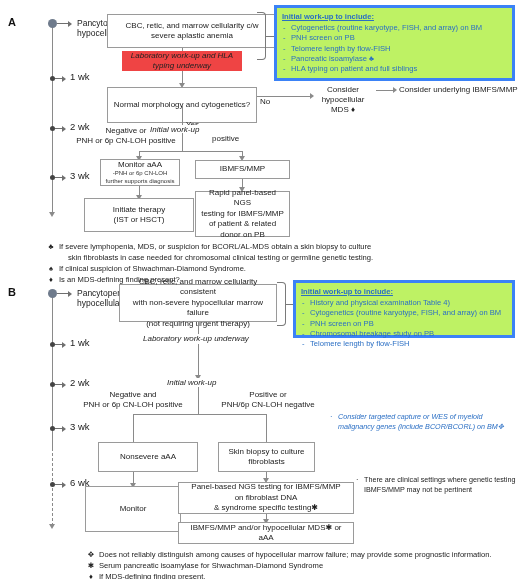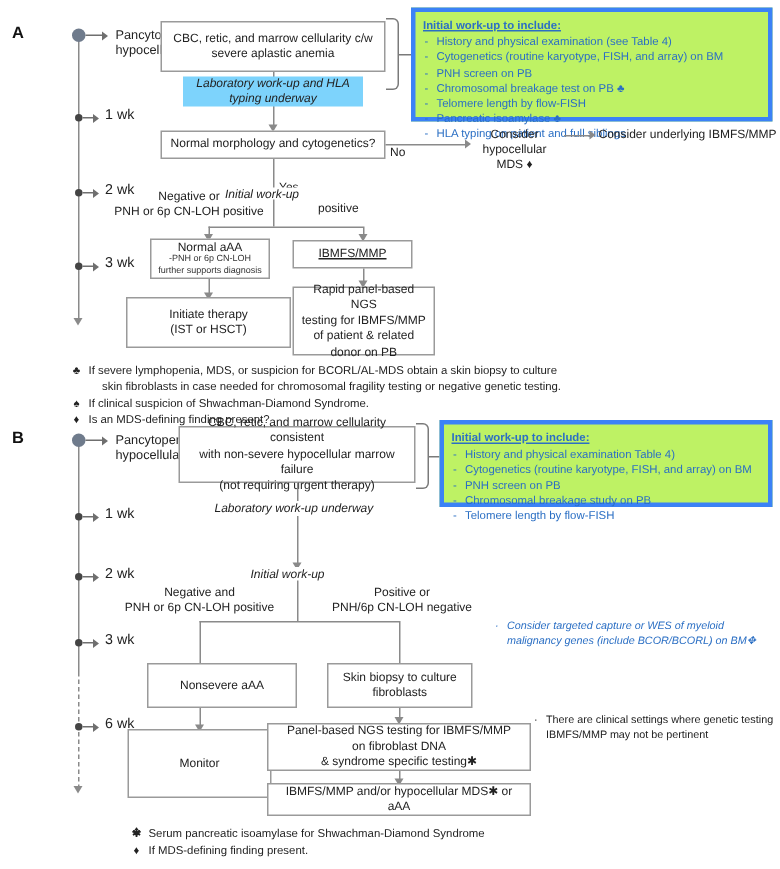--- a/index.html
+++ b/index.html
@@ -184,45 +184,43 @@
   <div class="tl-tick" style="left:50px; top:126px;"></div>
   <div class="tl-conn" style="left:55px; top:128px; width:9px;"></div>
   <div class="arrowhead-right" style="left:62px; top:125.5px;"></div>
   <span class="tl-label big" style="left:70px; top:122px;">2 wk</span>
 
   <div class="tl-tick" style="left:50px; top:175px;"></div>
   <div class="tl-conn" style="left:55px; top:177px; width:9px;"></div>
   <div class="arrowhead-right" style="left:62px; top:174.5px;"></div>
   <span class="tl-label big" style="left:70px; top:171px;">3 wk</span>
 
-  <div class="box" style="left:107px; top:14px; width:150px; height:34px;">
+  <div class="box" style="left:107px; top:14px; width:170px; height:34px;">
     <span>CBC, retic, and marrow cellularity c/w<br>severe aplastic anemia</span>
   </div>
 
   <div class="brace" style="left:257px; top:12px; width:9px; height:48px;"></div>
   <div class="hline" style="left:266px; top:36px; width:8px; background:#7a7a7a;"></div>
 
   <div class="blue-box" style="left:274px; top:5px; width:241px; height:76px;">
     <span class="hdr">Initial work-up to include:</span>
     <ul>
-      <li>History and physical examination (see Table 4)</li>
       <li>Cytogenetics (routine karyotype, FISH, and array) on BM</li>
       <li>PNH screen on PB</li>
-      <li>Chromosomal breakage test on PB ♣</li>
       <li>Telomere length by flow-FISH</li>
       <li>Pancreatic isoamylase ♣</li>
       <li>HLA typing on patient and full siblings</li>
     </ul>
   </div>
 
   <div class="vline" style="left:182px; top:48px; height:38px;"></div>
-  <span class="lbl ital ctr" style="left:122px; top:51px; width:120px; text-align:center; background:#7dd3fc;">Laboratory work-up and HLA<br>typing underway</span>
+  <span class="lbl ital ctr" style="left:122px; top:51px; width:120px; text-align:center; background:#ef4444;">Laboratory work-up and HLA<br>typing underway</span>
   <div class="arrowhead-down" style="left:179px; top:83px;"></div>
 
-  <div class="box" style="left:107px; top:87px; width:150px; height:19px;">
+  <div class="box" style="left:107px; top:87px; width:150px; height:36px;">
     <span>Normal morphology and cytogenetics?</span>
   </div>
 
   <div class="hline" style="left:257px; top:96px; width:55px;"></div>
   <div class="arrowhead-right" style="left:310px; top:93px; border-left-color:#8a8a8a;"></div>
   <span class="lbl" style="left:260px; top:97px;">No</span>
   <span class="lbl ctr" style="left:312px; top:85px; width:62px; text-align:center;">Consider<br>hypocellular MDS <span>♦</span></span>
   <div class="hline" style="left:376px; top:90px; width:19px;"></div>
   <div class="arrowhead-right" style="left:393px; top:87px; border-left-color:#8a8a8a;"></div>
   <span class="lbl" style="left:399px; top:85px;">Consider underlying IBMFS/MMP</span>
@@ -237,46 +235,46 @@
   <div class="hline" style="left:139px; top:151px; width:103px;"></div>
   <div class="vline" style="left:139px; top:151px; height:8px;"></div>
   <div class="vline" style="left:242px; top:151px; height:8px;"></div>
   <div class="arrowhead-down" style="left:136px; top:156px;"></div>
   <div class="arrowhead-down" style="left:239px; top:156px;"></div>
 
   <span class="lbl ctr" style="left:66px; top:126px; width:120px; ">Negative or<br>PNH or 6p CN-LOH positive</span>
   <span class="lbl" style="left:212px; top:134px;">positive</span>
 
   <div class="box" style="left:100px; top:159px; width:80px; height:27px; flex-direction:column; justify-content:center; padding:2px;">
-    <span>Normal aAA</span>
+    <span>Monitor aAA</span>
     <span class="sub">-PNH or 6p CN-LOH<br>further supports diagnosis</span>
   </div>
 
-  <div class="box" style="left:195px; top:160px; width:80px; height:19px;text-decoration:underline;">
+  <div class="box" style="left:195px; top:160px; width:95px; height:19px;">
     <span>IBMFS/MMP</span>
   </div>
 
   <div class="vline" style="left:139px; top:186px; height:12px;"></div>
   <div class="arrowhead-down" style="left:136px; top:195px;"></div>
   <div class="vline" style="left:242px; top:179px; height:11px;"></div>
   <div class="arrowhead-down" style="left:239px; top:187px;"></div>
 
   <div class="box" style="left:84px; top:198px; width:110px; height:34px;">
     <span>Initiate therapy<br>(IST or HSCT)</span>
   </div>
 
   <div class="box" style="left:195px; top:191px; width:95px; height:46px;">
     <span>Rapid panel-based NGS<br>testing for IBMFS/MMP<br>of patient &amp; related<br>donor on PB</span>
   </div>
 
   <div class="footnotes" style="left:45px; top:242px; width:450px;">
     <div class="fn-row">
       <span class="fn-sym">♣</span>
       <span>If severe lymphopenia, MDS, or suspicion for BCORL/AL-MDS obtain a skin biopsy to culture</span>
-      <span class="fn-ind">skin fibroblasts in case needed for chromosomal fragility testing or negative genetic testing.</span>
+      <span class="fn-ind">skin fibroblasts in case needed for chromosomal clinical testing or germline genetic testing.</span>
     </div>
     <div class="fn-row">
       <span class="fn-sym">♠</span>
       <span>If clinical suspicion of Shwachman-Diamond Syndrome.</span>
     </div>
     <div class="fn-row">
       <span class="fn-sym">♦</span>
       <span>Is an MDS-defining finding present?</span>
     </div>
   </div>
@@ -380,20 +378,21 @@
     <span style="display:block; padding-left:8px;">There are clinical settings where genetic testing<br>IBMFS/MMP may not be pertinent</span>
   </div>
 
   <div class="box" style="left:178px; top:250px; width:176px; height:22px;">
     <span>IBMFS/MMP and/or hypocellular MDS✱ or aAA</span>
   </div>
 
   <div class="footnotes" style="left:85px; top:278px; width:430px;">
     <div class="fn-row">
       <span class="fn-sym">✥</span>
+      <span>Does not reliably distinguish among causes of hypocellular marrow failure; may provide some prognostic information.</span>
     </div>
     <div class="fn-row">
       <span class="fn-sym">✱</span>
       <span>Serum pancreatic isoamylase for Shwachman-Diamond Syndrome</span>
     </div>
     <div class="fn-row">
       <span class="fn-sym">♦</span>
       <span>If MDS-defining finding present.</span>
     </div>
   </div>

